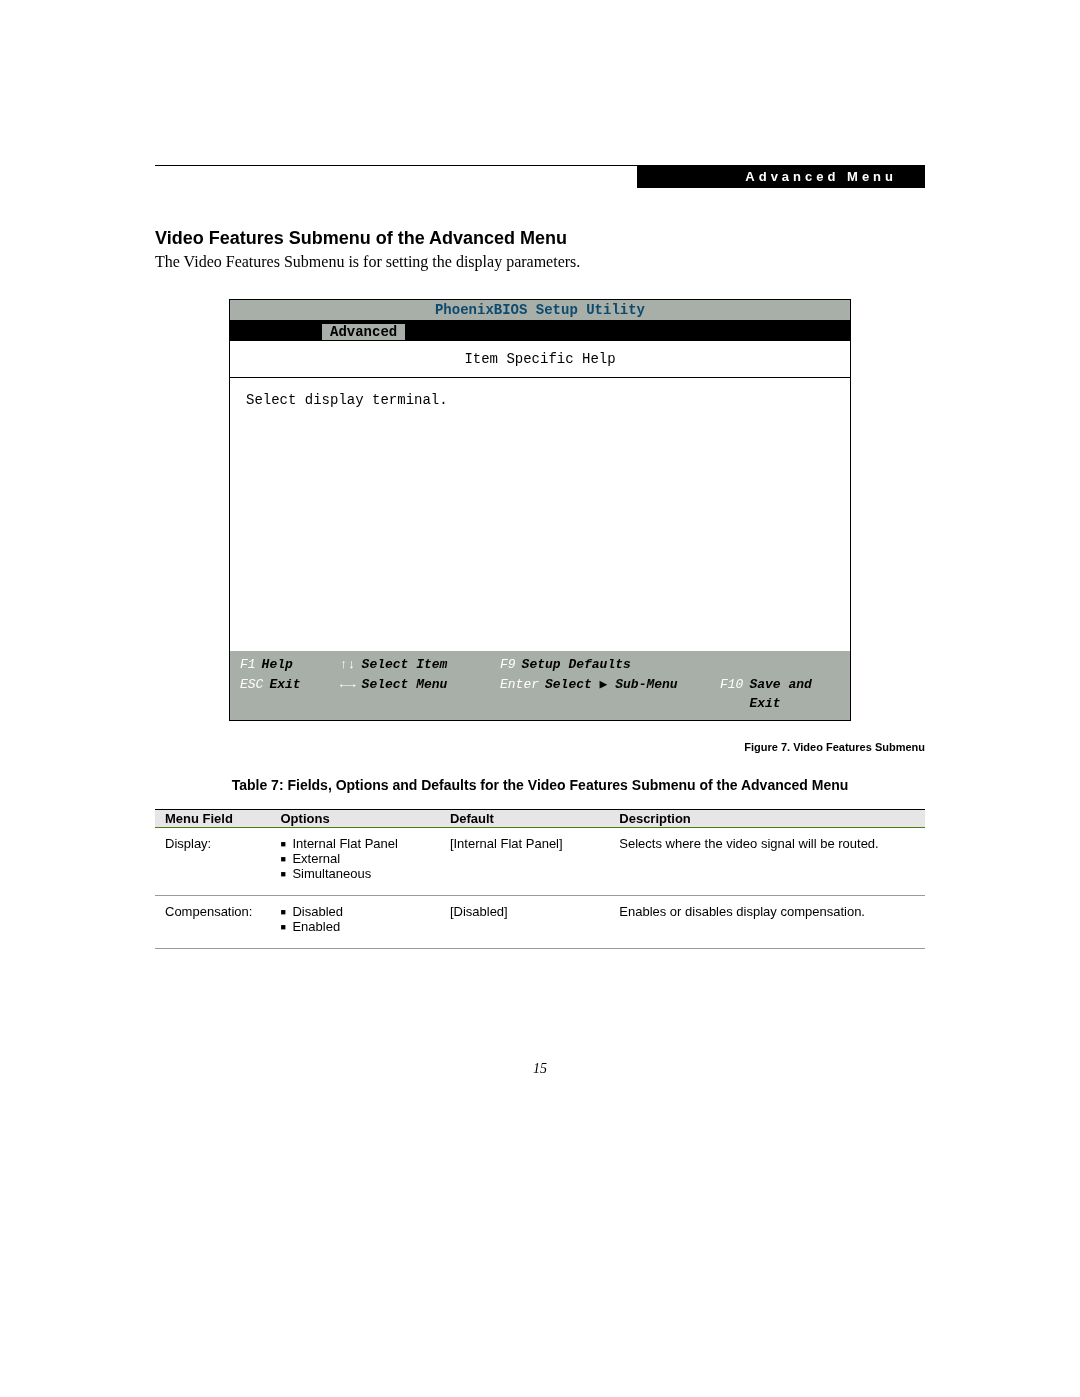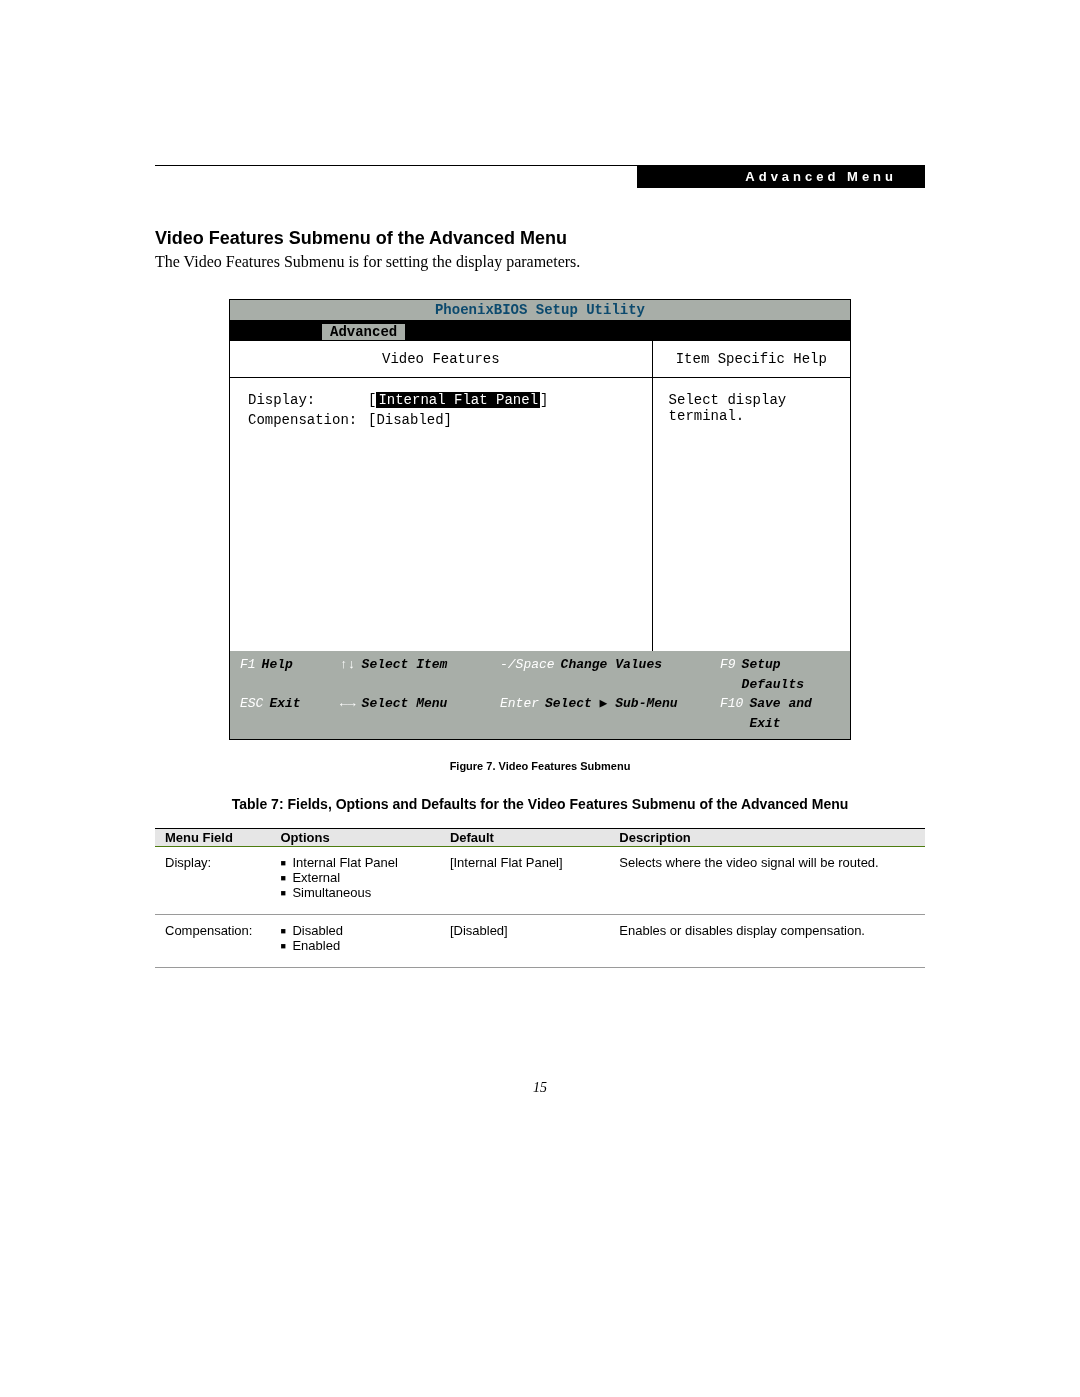--- a/index.html
+++ b/index.html
@@ -138,21 +138,21 @@
   .bios-footer .key { color: #fff; padding-right: 6px; }
   .bios-footer .label { font-weight: bold; }
   .bios-footer .cell1 { width: 100px; display:flex; }
   .bios-footer .cell2 { width: 160px; display:flex; }
   .bios-footer .cell3 { width: 220px; display:flex; }
   .bios-footer .cell4 { flex:1; display:flex; }
   .figure-caption {
     font-family: Arial, Helvetica, sans-serif;
     font-weight: bold;
     font-size: 11px;
-    text-align: center;
+    text-align: right;
     margin: 20px 0 24px 0;
   }
   .table-caption {
     font-family: Arial, Helvetica, sans-serif;
     font-weight: bold;
     font-size: 14px;
     text-align: center;
     margin-bottom: 16px;
   }
   
@@ -210,51 +210,34 @@
 
   <div class="section-title">Video Features Submenu of the Advanced Menu</div>
   <div class="intro-text">The Video Features Submenu is for setting the display parameters.</div>
 
   <div class="bios-box">
     <div class="bios-title">PhoenixBIOS Setup Utility</div>
     <div class="bios-tabs">
       <div class="bios-tab-active">Advanced</div>
     </div>
     <div class="bios-body">
-      <div class="bios-left">
-        <div class="bios-panel-title">Video Features</div>
-        <div class="bios-left-content">
-          <div class="bios-field-row">
-            <span class="bios-field-label">Display:</span>
-            <span>[<span class="bios-field-value-highlight">Internal Flat Panel</span>]</span>
-          </div>
-          <div class="bios-field-row">
-            <span class="bios-field-label">Compensation:</span>
-            <span>[Disabled]</span>
-          </div>
-        </div>
-      </div>
       <div class="bios-right">
         <div class="bios-panel-title">Item Specific Help</div>
         <div class="bios-right-content">Select display terminal.</div>
       </div>
     </div>
     <div class="bios-footer">
       <div class="row">
         <div class="cell1">
             <span class="key">F1</span>
             <span class="label">Help</span>
           </div>
         <div class="cell2">
             <span class="key">↑↓</span>
             <span class="label">Select Item</span>
-          </div>
-        <div class="cell3">
-            <span class="key">-/Space</span>
-            <span class="label">Change Values</span>
           </div>
         <div class="cell4">
             <span class="key">F9</span>
             <span class="label">Setup Defaults</span>
           </div>
       </div>
       <div class="row">
         <div class="cell1">
             <span class="key">ESC</span>
             <span class="label">Exit</span>

